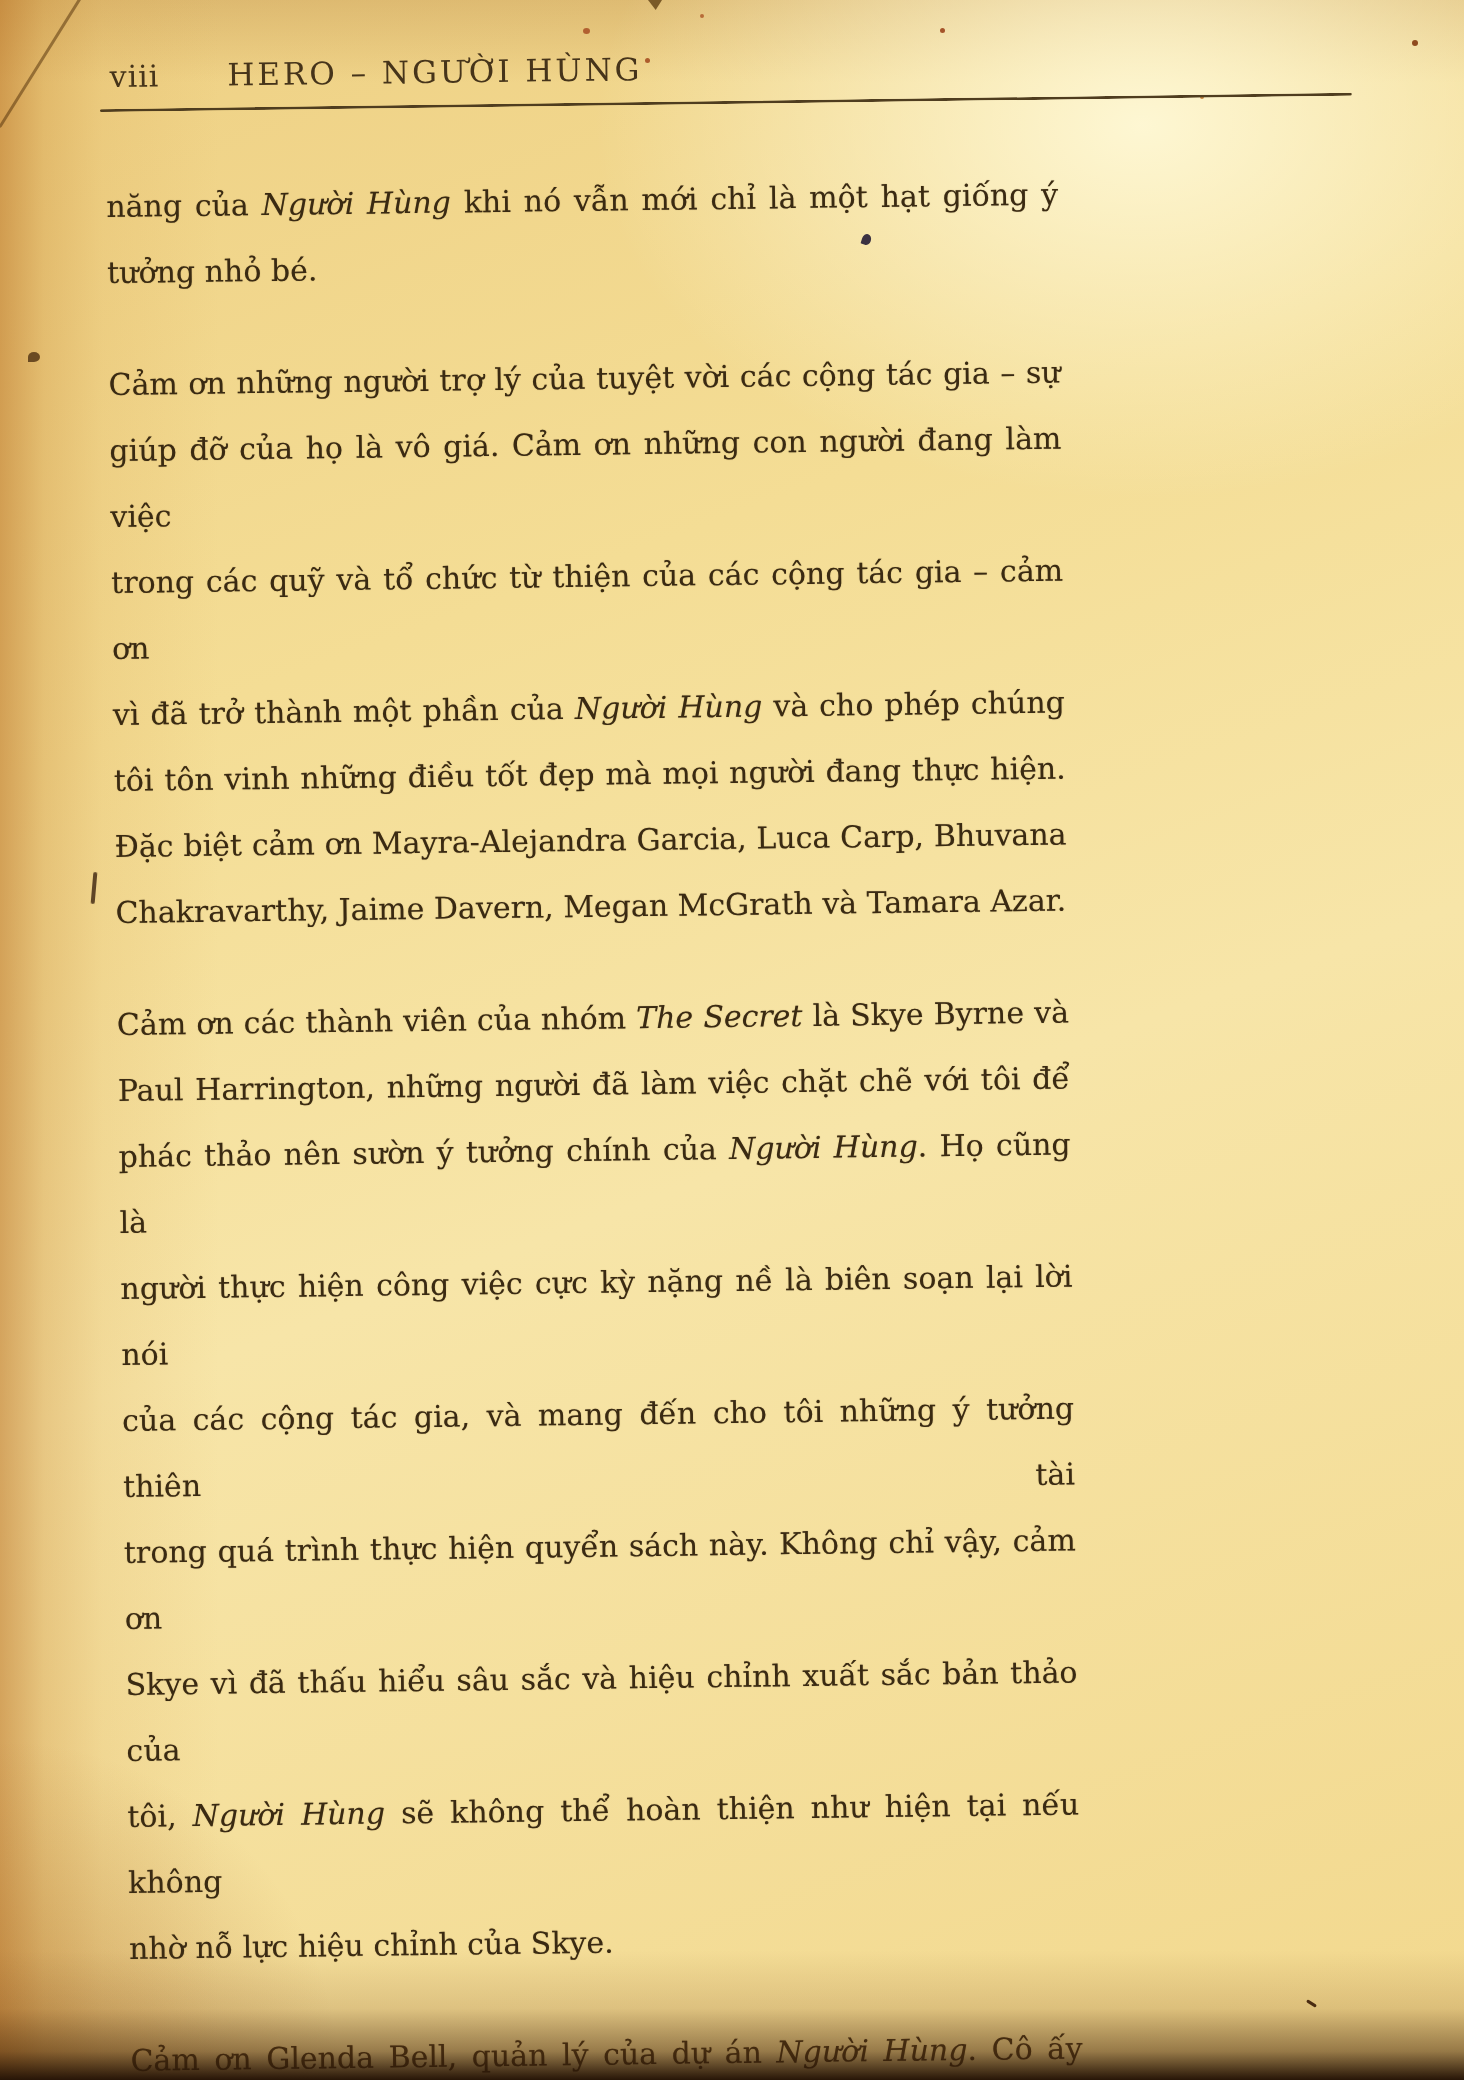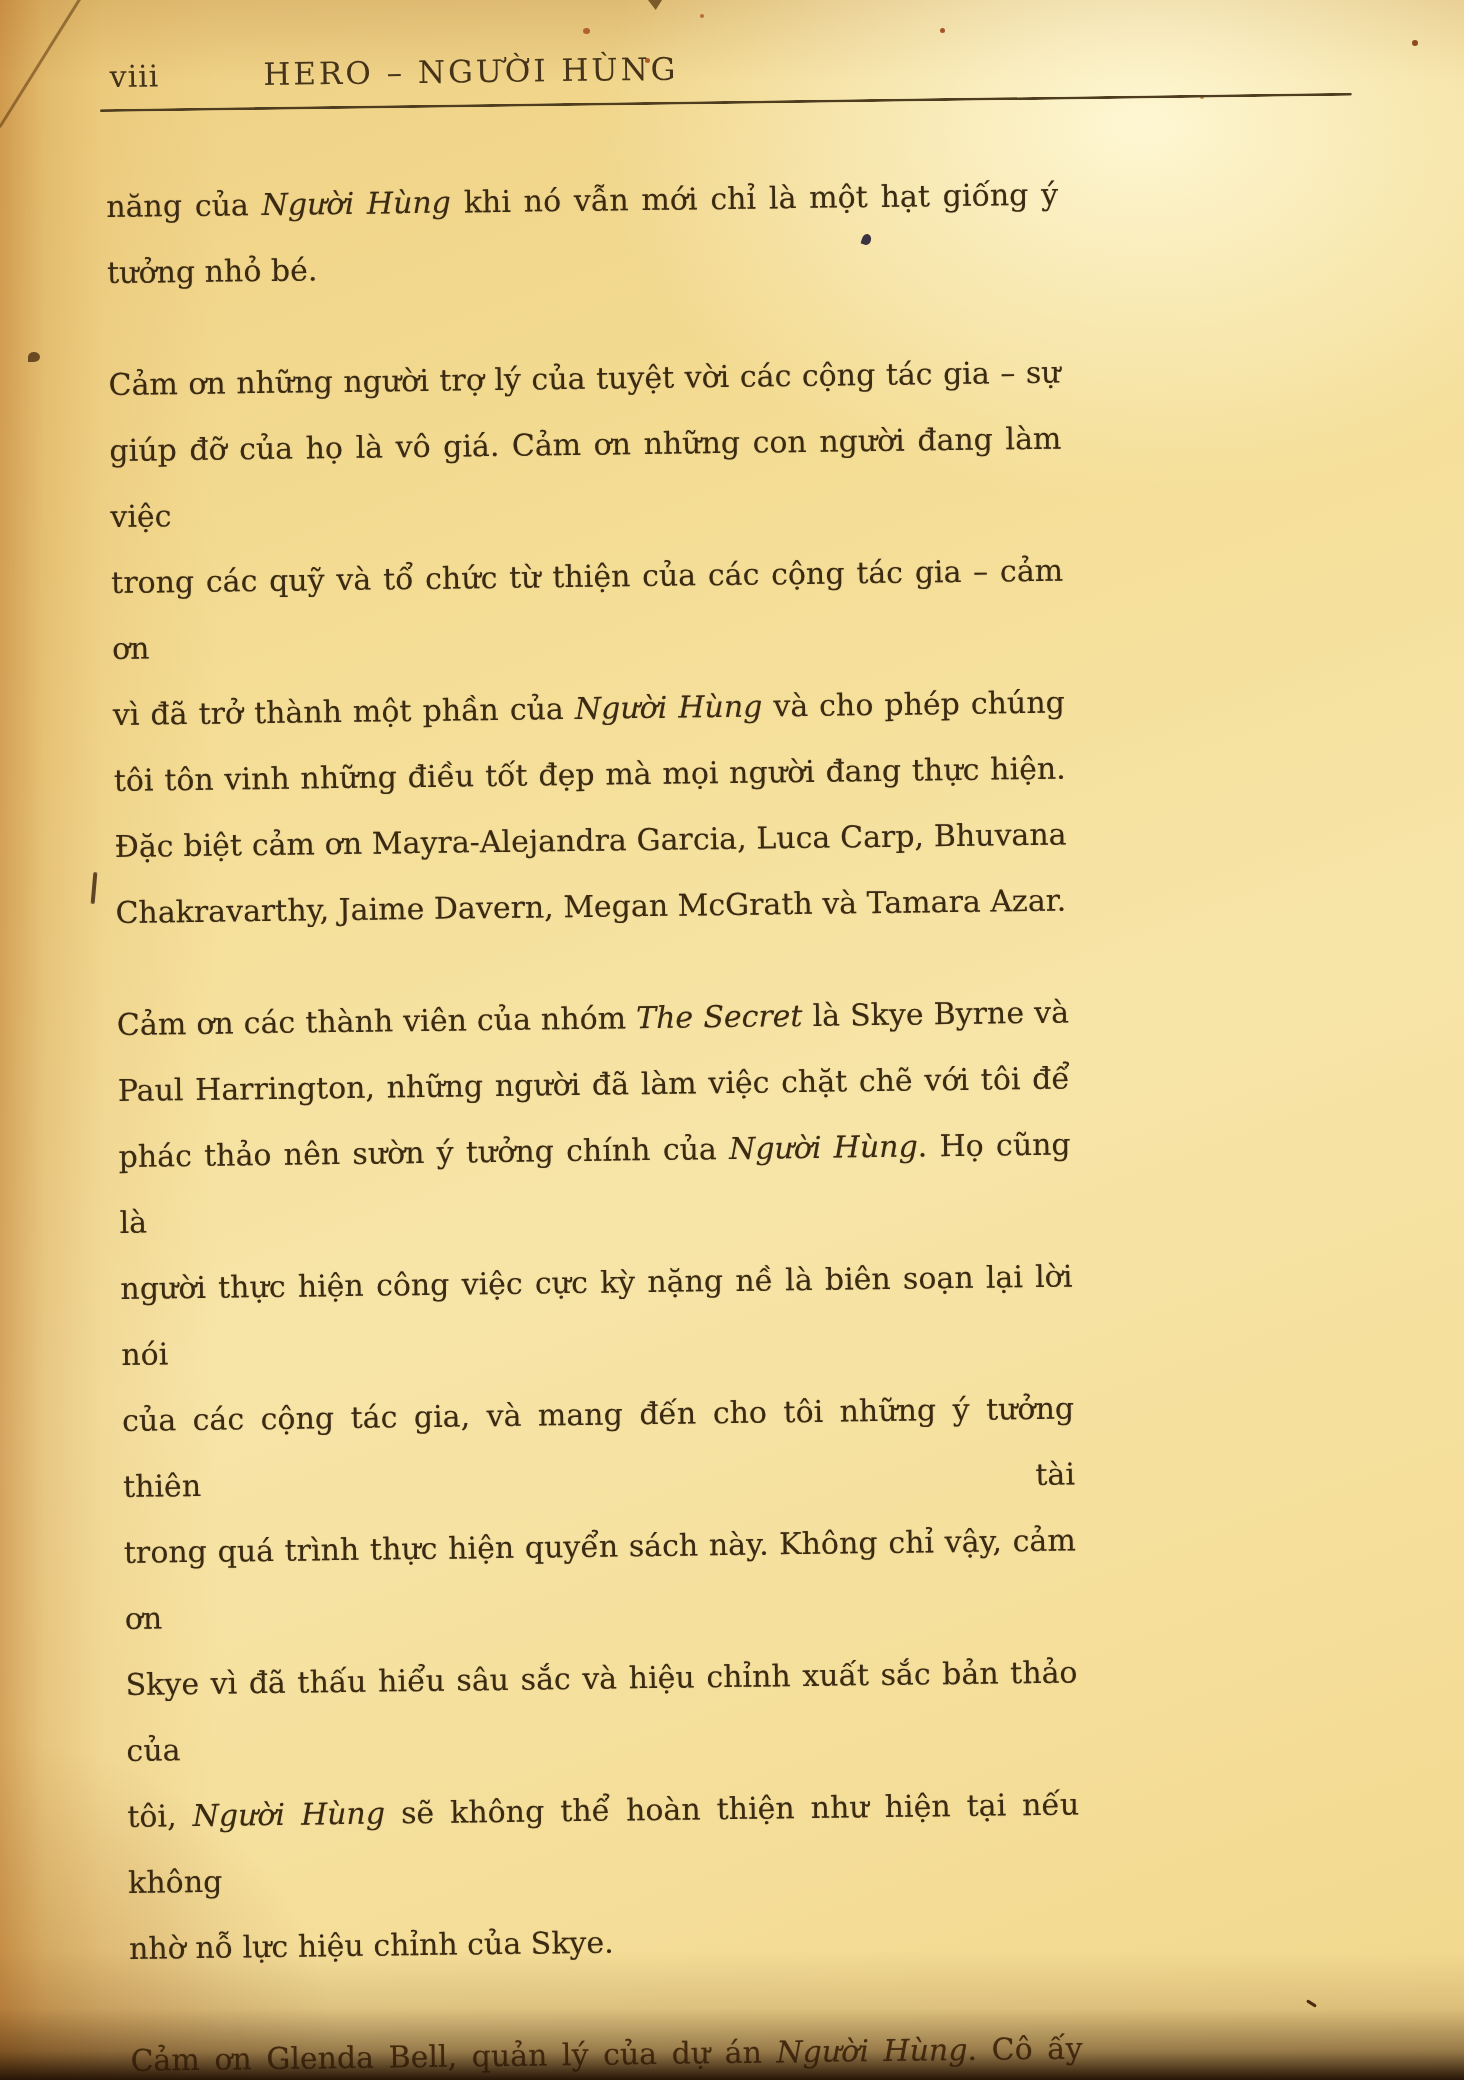--- a/index.html
+++ b/index.html
@@ -28,21 +28,21 @@
     z-index: 2;
   }
   .header {
     margin-left: 110px;
     display: flex;
     align-items: baseline;
     color: #46341a;
   }
   .pagenum {
     font-size: 30px;
-    margin-right: 104px;
+    margin-right: 68px;
     letter-spacing: 1px;
   }
   .title {
     font-size: 31px;
     letter-spacing: 3px;
   }
   .rule {
     margin: 15px 0 0 100px;
     width: 1252px;
     height: 0;

